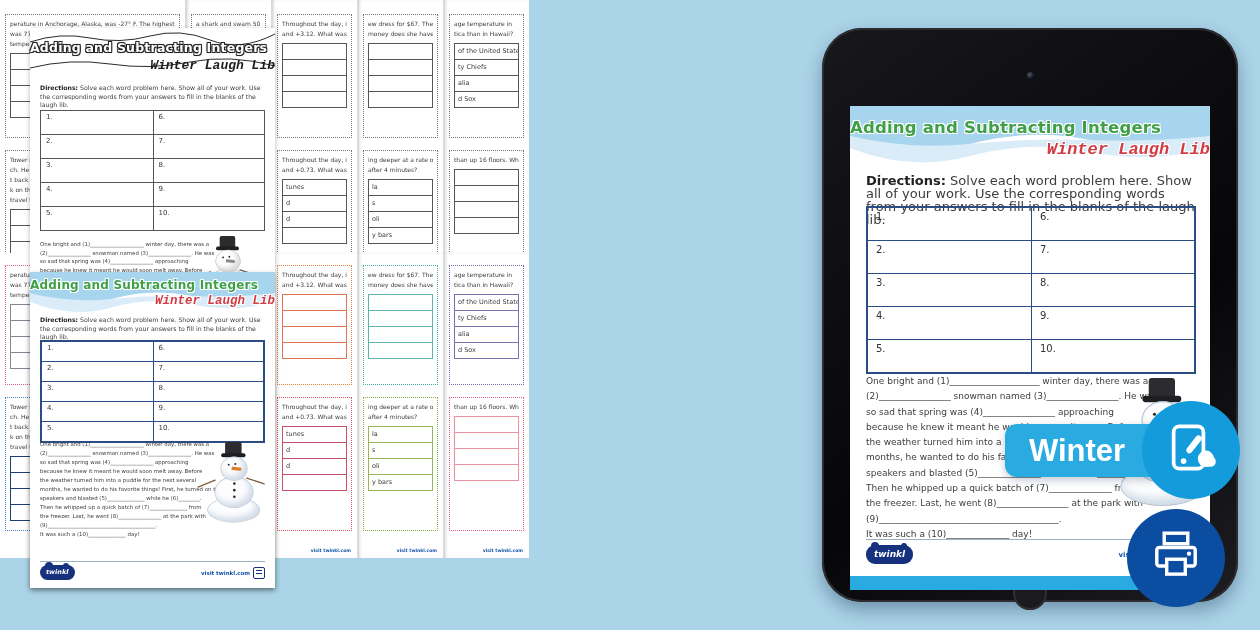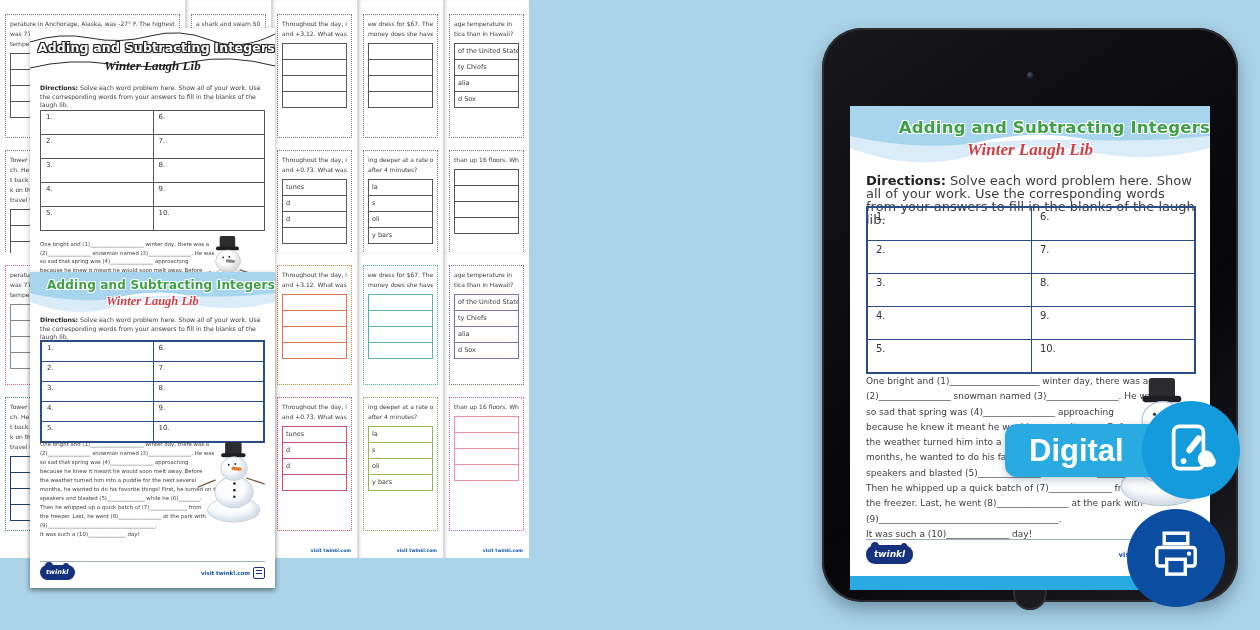--- a/index.html
+++ b/index.html
@@ -26,22 +26,22 @@
   .frag{margin:0 0 2px 0;font-size:6px;line-height:8px;color:#3d3d3d;white-space:nowrap;overflow:hidden;}
   .wtable{margin-top:5px;border:1.5px solid var(--tc,#555);}
   .wrow{height:15px;border-top:1px solid var(--tc,#555);position:relative;}
   .wrow:first-child{border-top:none;}
   .wrow span{display:block;font-size:6.5px;line-height:15px;color:#3d3d3d;padding-left:3px;white-space:nowrap;overflow:hidden;}
   .strip.s0 .wrow span{margin-left:45%;border-left:1px solid var(--tc,#555);padding-left:7px;height:100%;}
   .sfoot{position:absolute;right:6px;bottom:5px;font-size:4.5px;color:#1256a8;font-weight:bold;display:flex;align-items:center;gap:2px;}
 
   
   .wavehead{position:absolute;left:0;top:0;width:100%;height:44px;}
-  .t1{position:absolute;width:100%;text-align:right;font-weight:bold;letter-spacing:.2px;}
-  .t2{position:absolute;width:100%;text-align:center;font-weight:bold;font-style:italic;font-family:Liberation Serif, serif;}
+  .t1{position:absolute;width:100%;text-align:left;font-weight:bold;letter-spacing:.2px;}
+  .t2{position:absolute;width:100%;text-align:right;font-weight:bold;font-style:italic;font-family:Liberation Mono, monospace;}
   .dirs{position:absolute;left:10px;right:10px;font-size:6.2px;line-height:8.6px;color:#3d3d3d;}
   .dirs b{color:#222;}
   .atable{position:absolute;display:grid;grid-template-columns:1fr 1fr;}
   .acell{font-size:7px;padding:2px 0 0 5px;color:#333;}
   .story{position:absolute;color:#3d3d3d;}
   .sline{margin:0;white-space:nowrap;overflow:hidden;}
   .pfoot{position:absolute;left:10px;right:10px;display:flex;justify-content:space-between;align-items:center;border-top:1px solid #9db0c0;padding-top:3px;}
   .flink{font-size:5.5px;font-weight:bold;color:#1256a8;display:flex;align-items:center;gap:3px;}
   .flogo{position:relative;display:inline-block;width:10px;height:10px;border:1.5px solid #16327e;border-radius:2px;background:#fff;}
   .flogo i{position:absolute;left:2px;right:2px;top:2px;height:1.5px;background:#16327e;box-shadow:0 3px 0 #16327e;}
@@ -705,21 +705,21 @@
           <span class="flogo">
               <i></i>
             </span>
         </span>
       </div>
       <div id="bluebar"></div>
     </div>
   </div>
 
   <div class="pill" id="digital-pill">
-    <span>Digital</span>
+    <span>Winter</span>
   </div>
   <div class="badge-circle" id="digital-circle">
     <svg viewBox="0 0 100 100">
       <rect x="22" y="12" width="48" height="68" rx="9" fill="none" stroke="#fff" stroke-width="6"></rect>
       <circle cx="38" cy="68" r="4.5" fill="#fff"></circle>
       <g fill="#fff">
         <rect x="56" y="26" width="10" height="34" rx="5" transform="rotate(38 61 33)"></rect>
         <circle cx="74" cy="64" r="13"></circle>
         <rect x="64" y="60" width="26" height="17" rx="8.5"></rect>
       </g>

